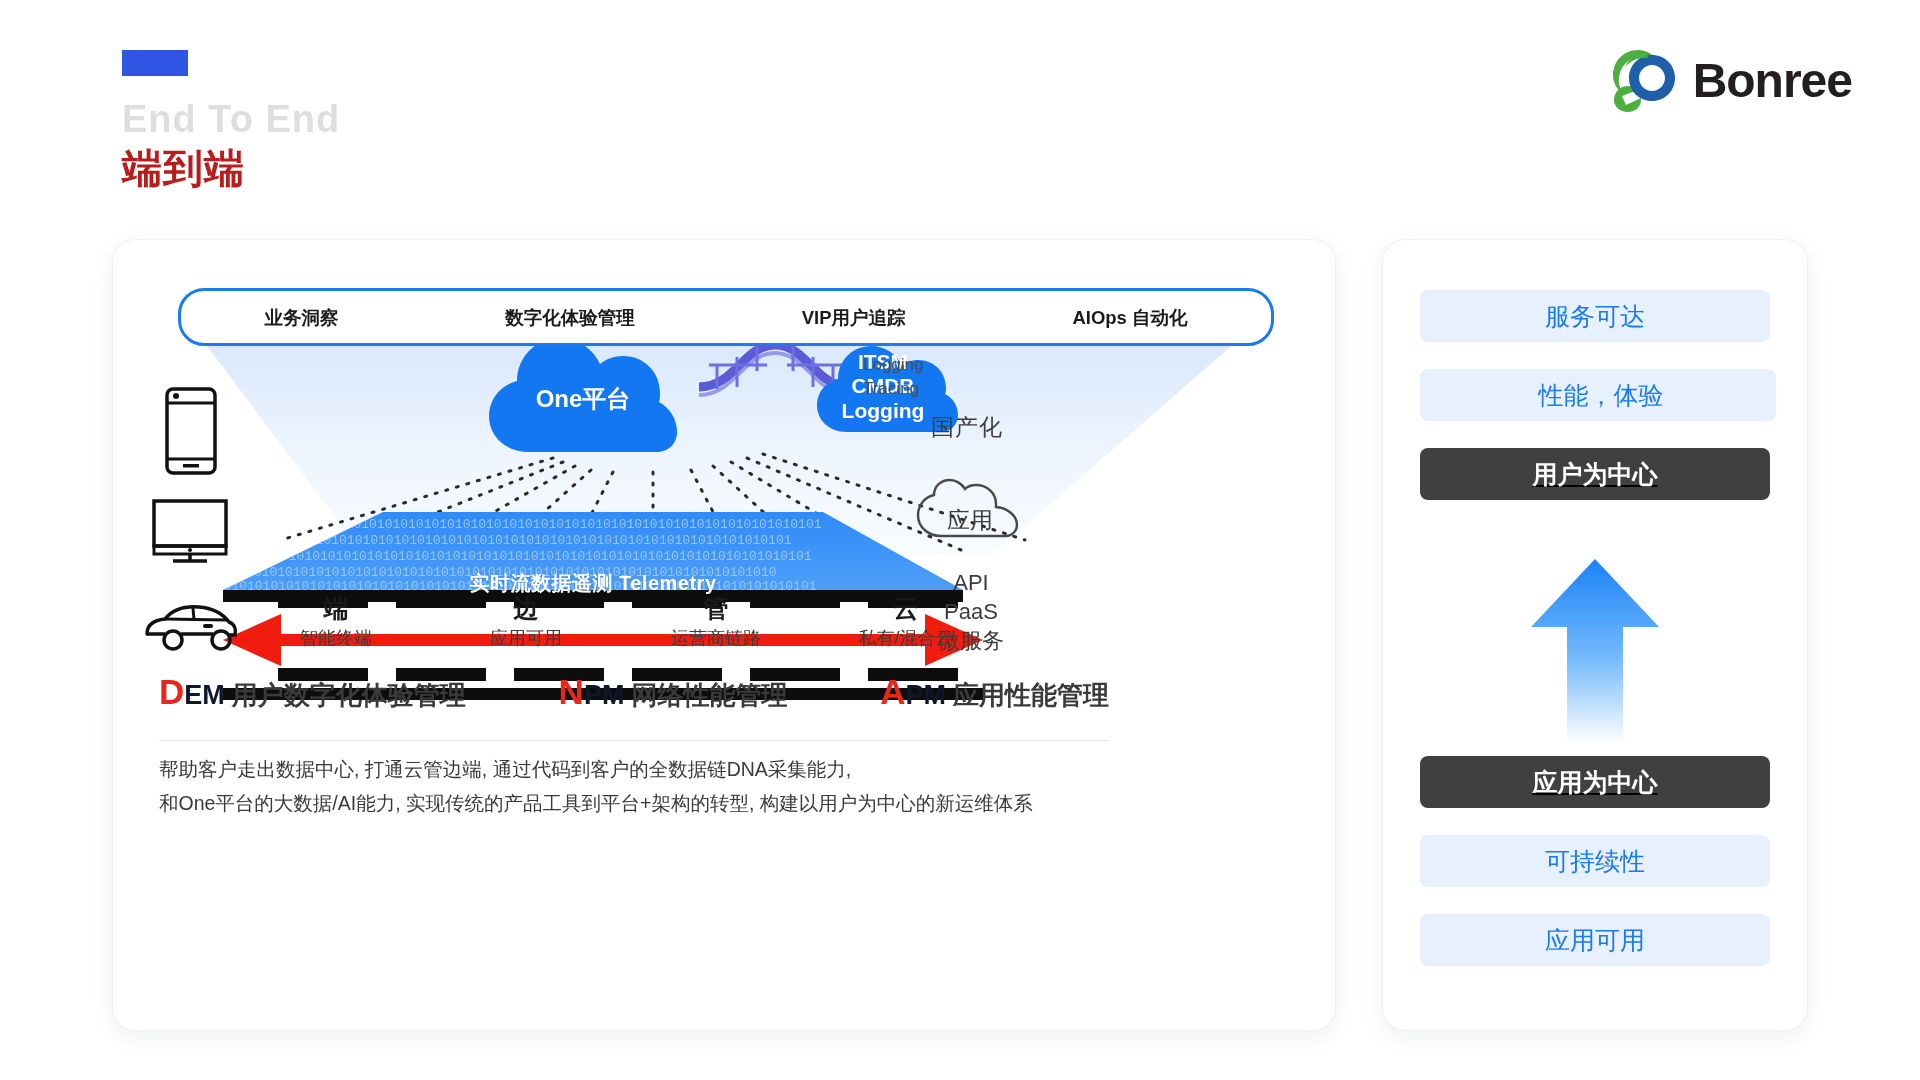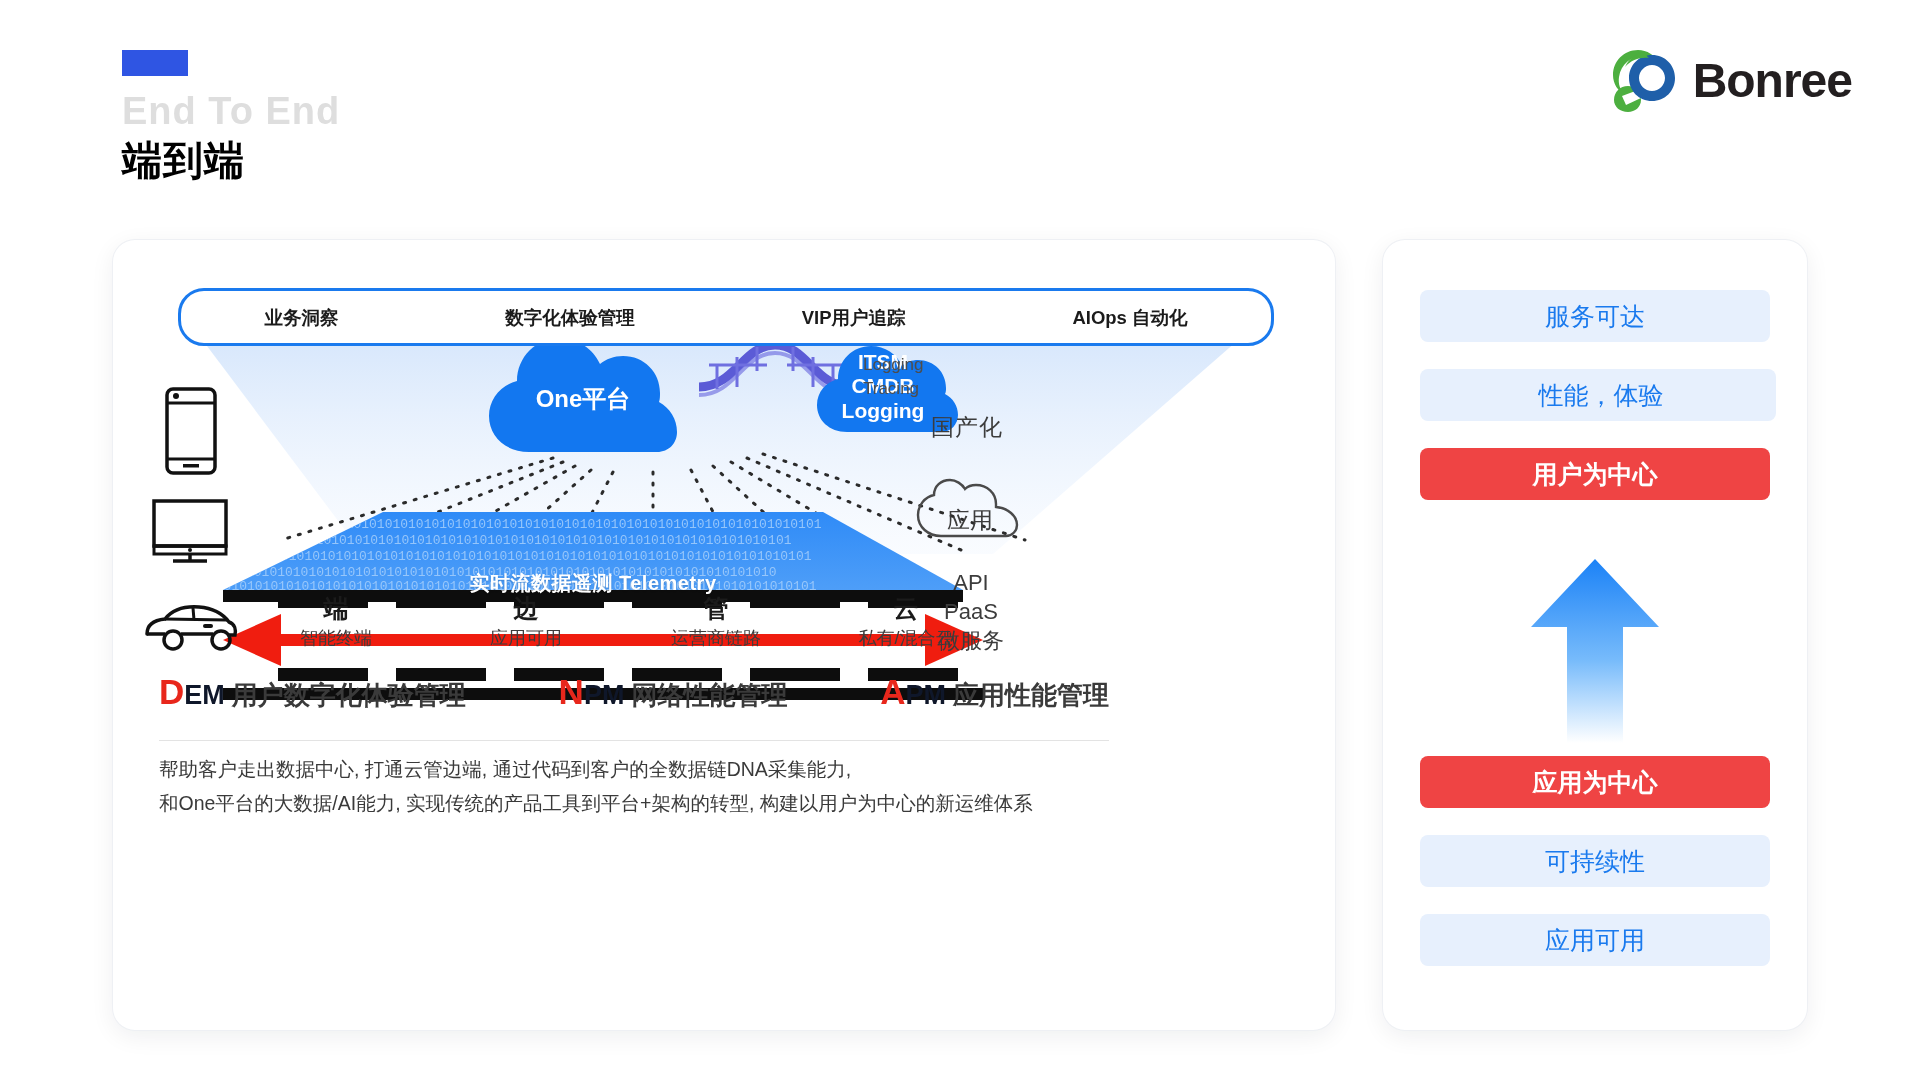--- a/index.html
+++ b/index.html
@@ -9,24 +9,24 @@
     background:#ffffff;
     font-family:"Liberation Sans","DejaVu Sans",sans-serif;
     overflow:hidden;position:relative;
   }
 
   
   #header{position:absolute;left:122px;top:50px;}
   #header-bar{width:66px;height:26px;background:#2f55e3;}
   #header-en{
     font-size:38px;font-weight:bold;color:#dedede;
-    letter-spacing:1px;margin-top:16px;line-height:1.05;
+    letter-spacing:1px;margin-top:24px;line-height:1.05;
   }
   #header-cn{
-    font-size:40px;font-weight:bold;color:#000000;
+    font-size:40px;font-weight:bold;color:#b91c1c;
     margin-top:6px;line-height:1.1;letter-spacing:1px;
   }
 
   
   #logo{position:absolute;right:68px;top:46px;display:flex;align-items:center;gap:11px;}
   #logo-text{font-size:48px;font-weight:bold;color:#231f20;letter-spacing:-1px;line-height:1;}
 
   
   .panel{
     position:absolute;background:#ffffff;border-radius:22px;
@@ -126,21 +126,21 @@
     font-size:19.5px;color:#3a3a3a;line-height:1.75;
   }
 
   
   .card{
     position:absolute;left:37px;width:350px;height:52px;border-radius:8px;
     display:flex;align-items:center;justify-content:center;
   }
   .card-soft{background:#e7f0fd;}
   .card-soft .card-label{color:#1a7aee;font-size:25px;font-weight:normal;}
-  .card-strong{background:#ef4444;}
+  .card-strong{background:#404040;text-decoration:underline;}
   .card-strong .card-label{color:#ffffff;font-size:25px;font-weight:bold;}
   #card-0{top:50px;}
   #card-1{top:129px;padding-left:6px;}
   #card-2{top:208px;}
   #card-3{top:516px;}
   #card-4{top:595px;}
   #card-5{top:674px;}
   #up-arrow{position:absolute;left:143px;top:315px;z-index:3;}
 </style>
 </head>

